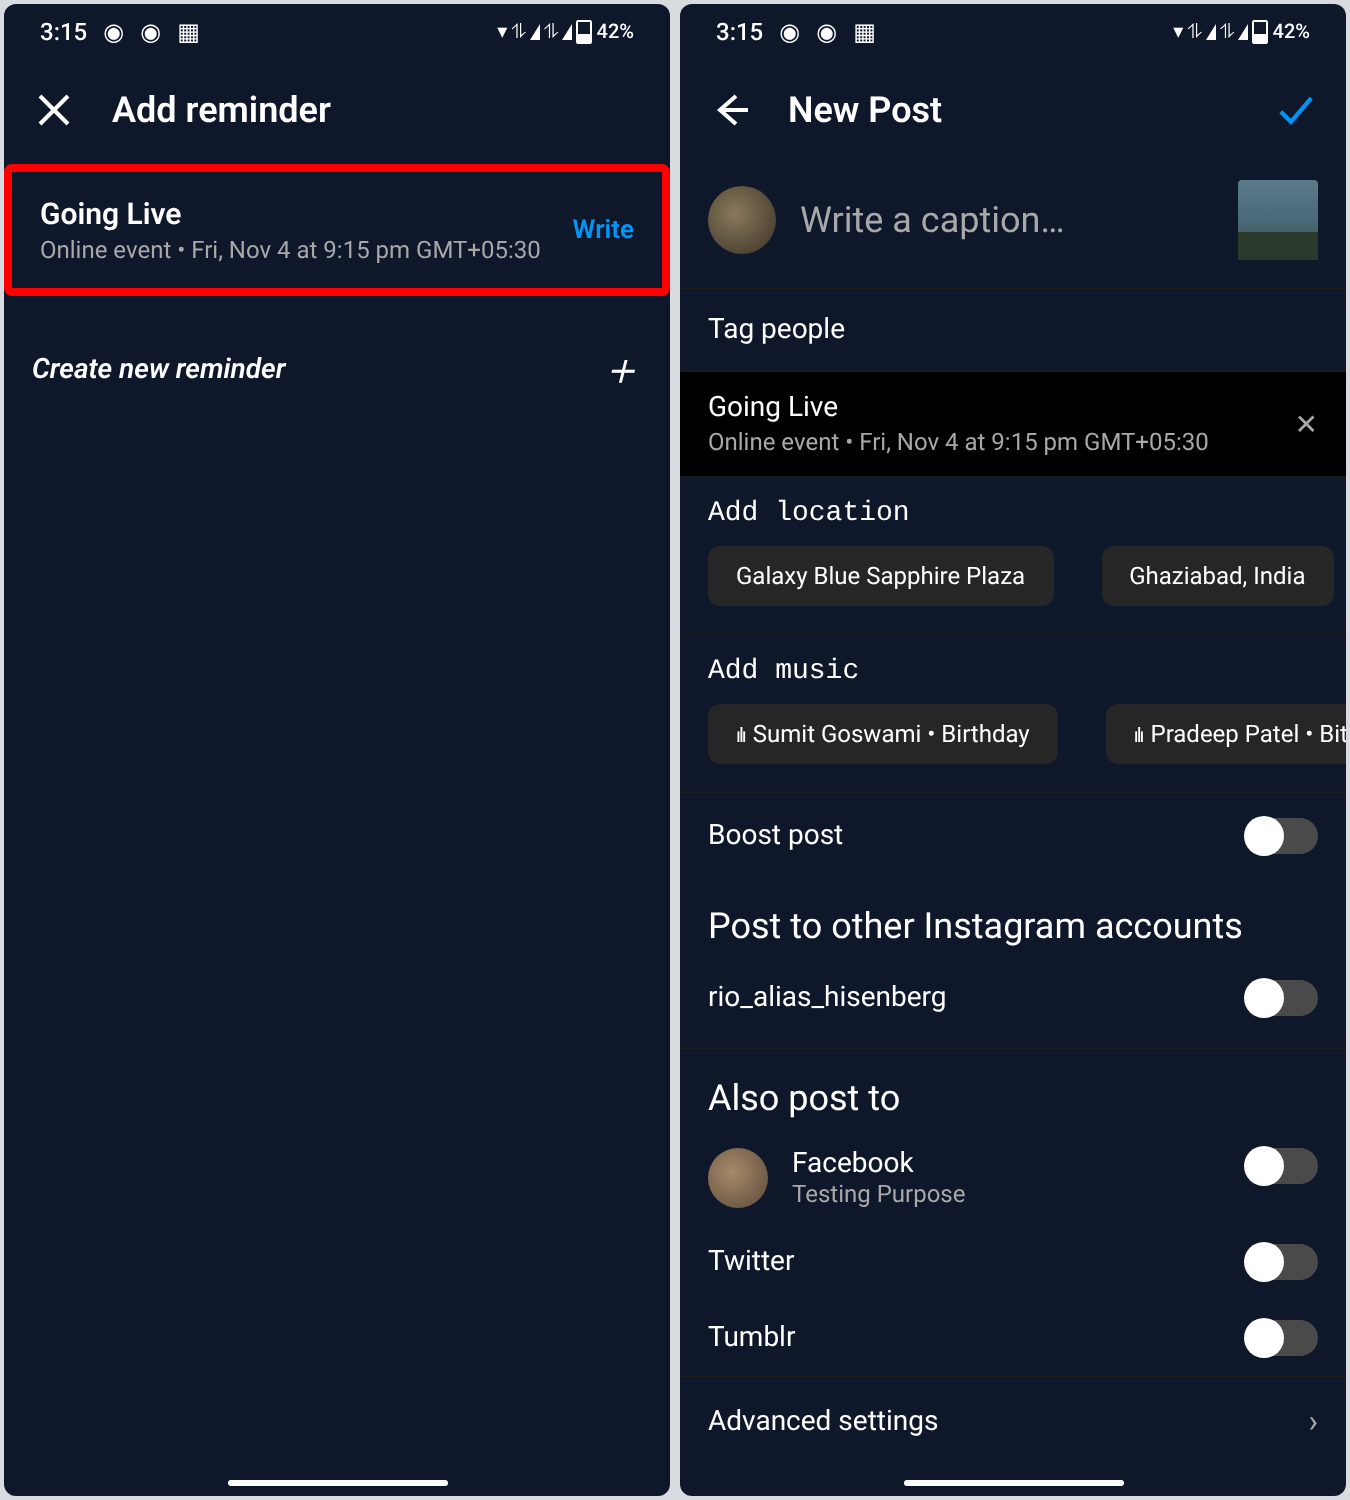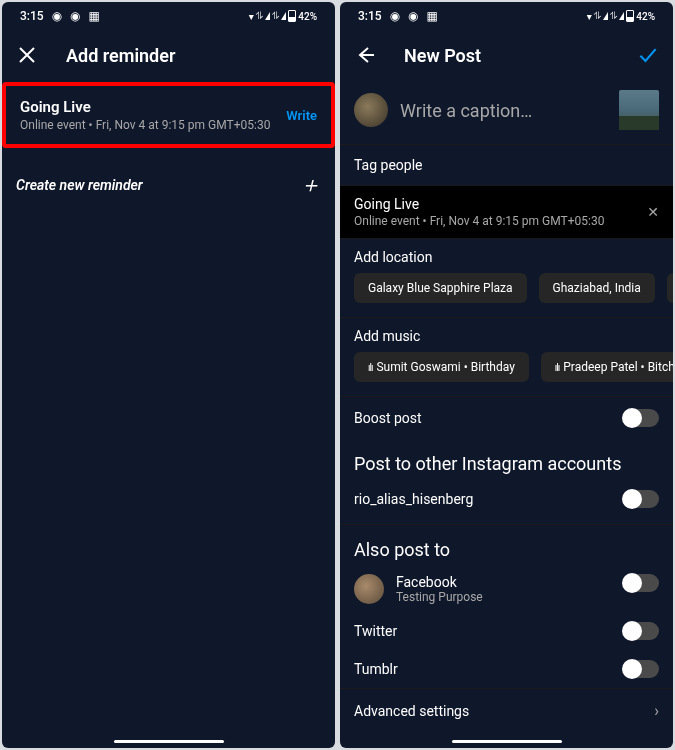--- a/index.html
+++ b/index.html
@@ -34,21 +34,21 @@
   }
   .status-left { display: flex; align-items: center; gap: 8px; }
   .status-right { display: flex; align-items: center; gap: 2px; font-size: 10px; }
   .tri { width: 0; height: 0; border-left: 5px solid transparent; border-bottom: 8px solid #fff; display:inline-block;}
   .battery { display:inline-block; width: 8px; height: 12px; border:1px solid #fff; border-radius:1px; position:relative; }
   .battery::after{ content:""; position:absolute; bottom:0; left:0; right:0; height:42%; background:#fff;}
   .app-bar {
     display: flex;
     align-items: center;
     padding: 14px 14px 18px 14px;
-    gap: 28px;
+    gap: 18px;
   }
   .app-bar-title { font-size: 18px; font-weight: 600; flex:1; }
   .icon-btn { width: 22px; height: 22px; display:flex; align-items:center; justify-content:center; cursor:pointer; }
   .svg-icon { stroke: #fff; stroke-width: 2; fill: none; }
   .reminder-card {
     margin: 0;
     padding: 12px 14px;
     display: flex;
     align-items: center;
     justify-content: space-between;
@@ -74,40 +74,40 @@
   .thumb::after{content:""; position:absolute; bottom:0; left:0; right:0; height:35%; background:#2a3a2a;}
   .section-row {
     padding: 12px 14px; font-size: 14px;
     display:flex; justify-content:space-between; align-items:center;
     border-top: 1px solid #1a1a1a;
   }
   .going-block { background:#000; border-top:1px solid #1a1a1a; padding:10px 14px; display:flex; justify-content:space-between; align-items:center;}
   .going-title { font-size:14px; }
   .going-sub { font-size:12px; color:#a8a8a8; margin-top:2px;}
   .close-x { color:#a8a8a8; font-size:14px; }
-  .chip-row { display:flex; gap:12px; padding: 0 14px 14px 14px; overflow:hidden;}
+  .chip-row { display:flex; gap:24px; padding: 0 14px 14px 14px; overflow:hidden;}
   .chip {
     background:#262626; border-radius: 6px; padding:8px 14px;
     font-size:12px; white-space:nowrap; flex-shrink:0;
   }
   .chip .music-ic { margin-right:4px; font-size:10px; letter-spacing:-1px;}
   .toggle {
     width:36px; height:18px; background:#4a4a4a; border-radius:10px; position:relative; flex-shrink:0;
   }
   .toggle::after{
     content:""; position:absolute; width:20px; height:20px; background:#fff;
     border-radius:50%; top:-1px; left:-1px;
   }
   .account-row { display:flex; gap:12px; padding:8px 14px;}
   .account-avatar{ width:30px; height:30px; border-radius:50%; background: radial-gradient(circle at 40% 40%, #a88a6a, #5a4a3a);}
   .acc-name{ font-size:14px;}
   .acc-sub{ font-size:12px; color:#a8a8a8;}
   .chevron { color:#a8a8a8; font-size:16px;}
   .home-indicator{ position:absolute; bottom:5px; left:50%; transform:translateX(-50%); width:110px; height:3px; background:#fff; border-radius:2px;}
-  .label-header { padding: 10px 14px 8px 14px; font-size:14px; border-top:1px solid #1a1a1a;}
+  .label-header { padding: 10px 14px 8px 14px; font-size:14px; border-top:1px solid #1a1a1a;font-family:Liberation Mono, monospace;}
   .simple-row { display:flex; justify-content:space-between; align-items:center; padding:10px 14px; font-size:14px;}
   .section-title { padding: 14px 14px 6px 14px; font-size:18px;}
 </style>
 </head>
 <body>
 
 <div class="phone">
   <div class="status-bar">
     <div class="status-left">
       <span>3:15</span>

